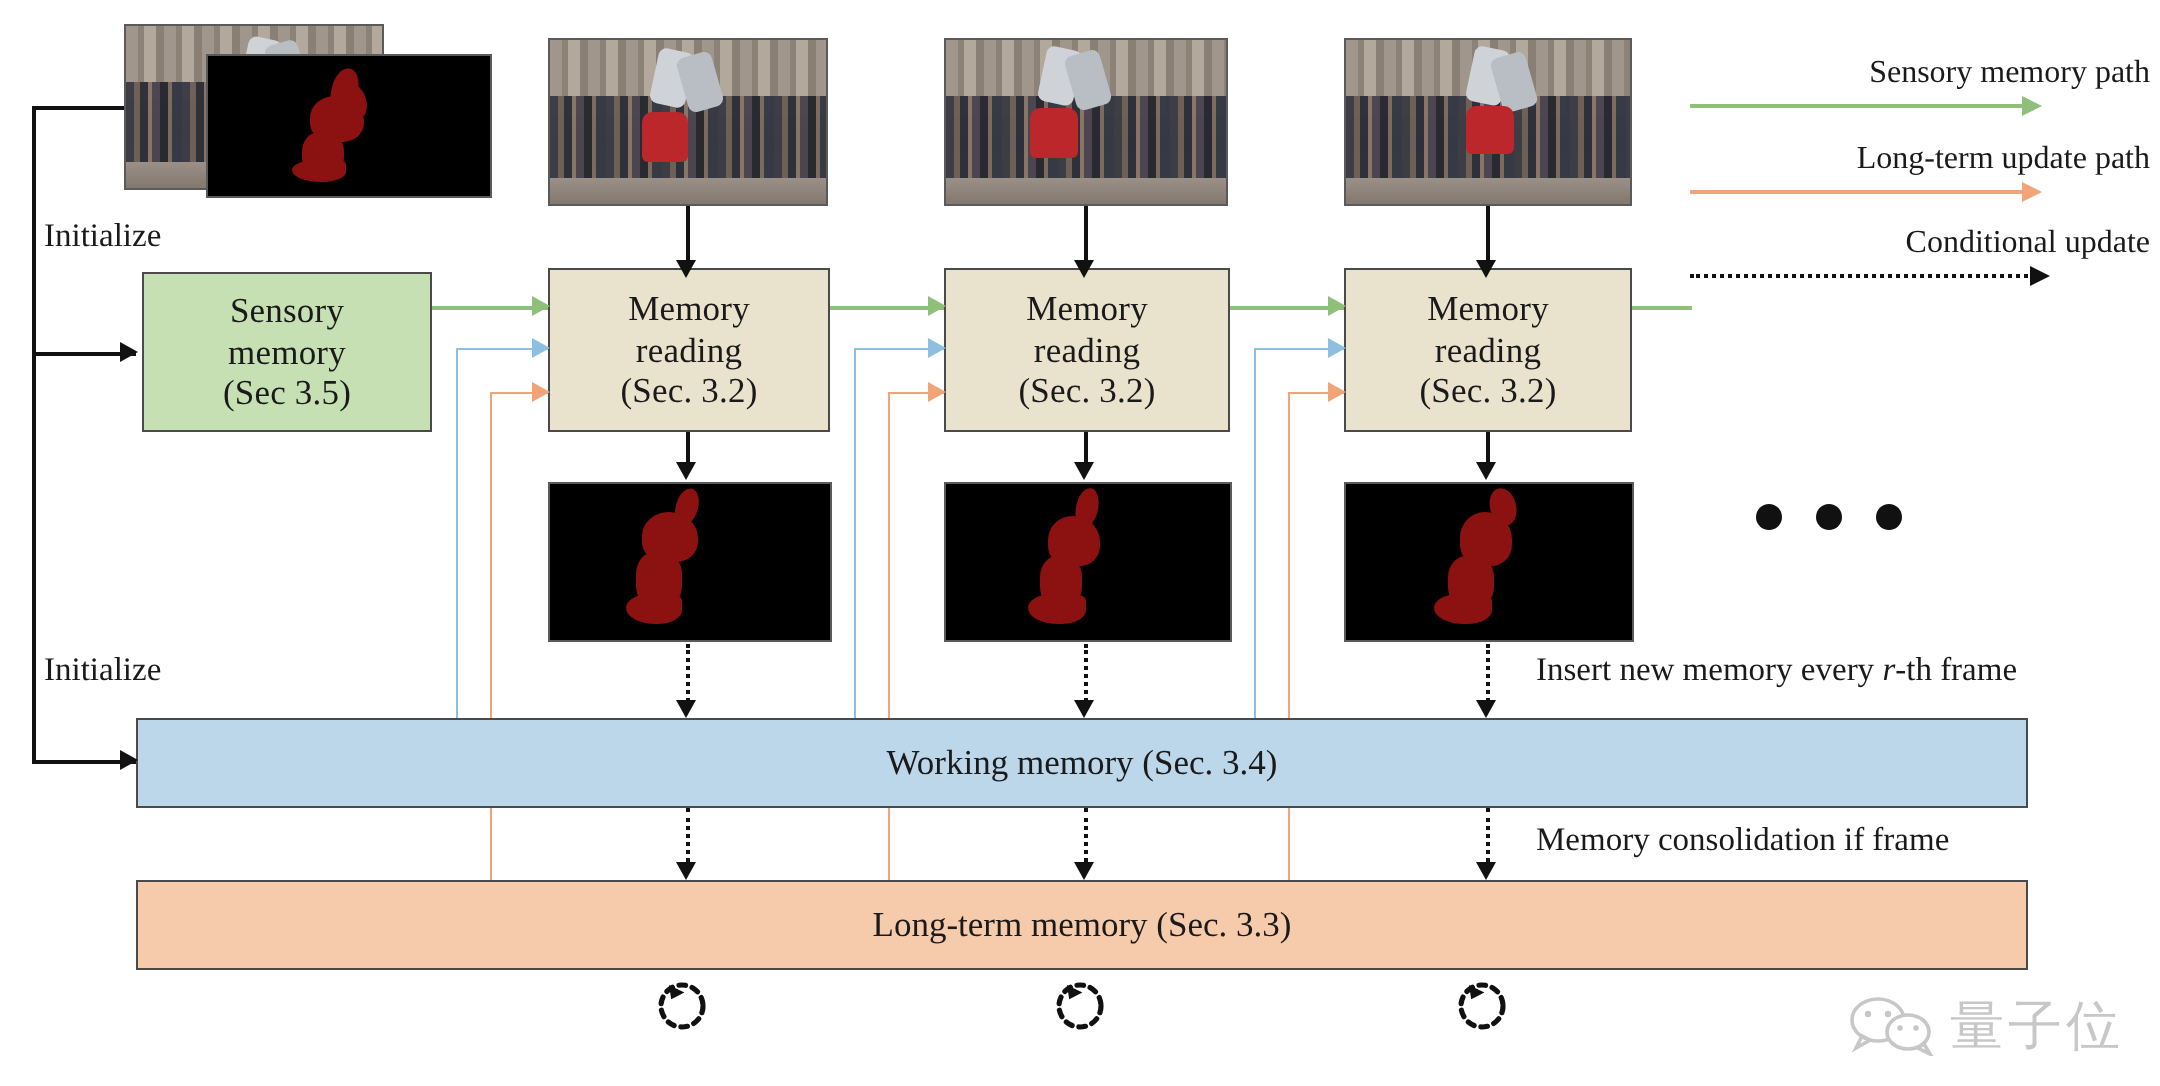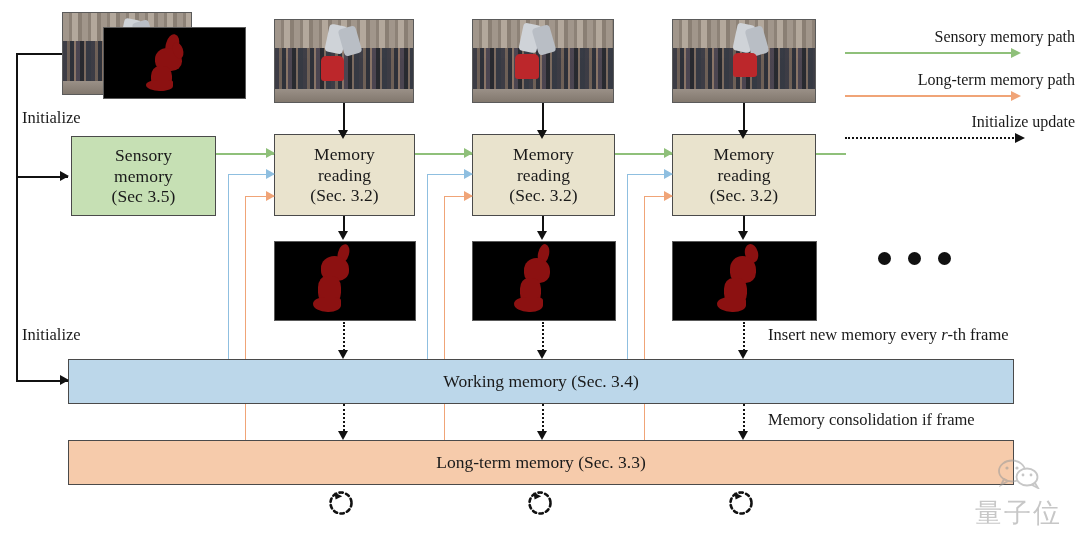--- a/index.html
+++ b/index.html
@@ -147,21 +147,21 @@
      border-top:5.5px solid transparent; border-bottom:5.5px solid transparent; border-left:10px solid; }
 
   
   #ellipsis { position:absolute; left:878px; top:252px; display:flex; gap:17px; z-index:9; }
   #ellipsis i { display:block; width:13px; height:13px; border-radius:50%; background:#111; }
 
   
   .circ { position:absolute; width:30px; height:30px; z-index:9; }
 
   
-  #wm { position:absolute; right:18px; bottom:12px; z-index:11; opacity:.55; display:flex; align-items:center; gap:6px;flex-direction:column; }
+  #wm { position:absolute; right:18px; bottom:12px; z-index:11; opacity:.55; display:flex; align-items:center; gap:6px; }
   #wm .cn { font-size:27px; color:#9a9a9a; letter-spacing:2px; font-family:"DejaVu Sans", sans-serif; }
 </style>
 </head>
 <body>
 
 <div id="stage">
 
   <div class="thumb" style="left:62px; top:12px; width:130px; height:83px;">
     <div class="photo">
       <div class="bld"></div>
@@ -373,29 +373,29 @@
     <div class="leg-row">
       <span class="leg-txt">Sensory memory path</span>
       <div class="leg-line">
         <span class="seg solid2" style="border-top-color:#8fc07a;"></span>
         <span class="hd" style="left:166px; border-left-color:#8fc07a;"></span>
       </div>
     </div>
 
 
     <div class="leg-row">
-      <span class="leg-txt">Long-term memory path</span>
+      <span class="leg-txt">Long-term update path</span>
       <div class="leg-line">
         <span class="seg solid2" style="border-top-color:#f0a477;"></span>
         <span class="hd" style="left:166px; border-left-color:#f0a477;"></span>
       </div>
     </div>
 
     <div class="leg-row">
-      <span class="leg-txt">Initialize update</span>
+      <span class="leg-txt">Conditional update</span>
       <div class="leg-line">
         <span class="seg dotline"></span>
         <span class="hd" style="left:170px; border-left-color:#111;"></span>
       </div>
     </div>
 
   </div>
 
   <div id="wm">
     <svg width="46" height="30" viewBox="0 0 46 30">

